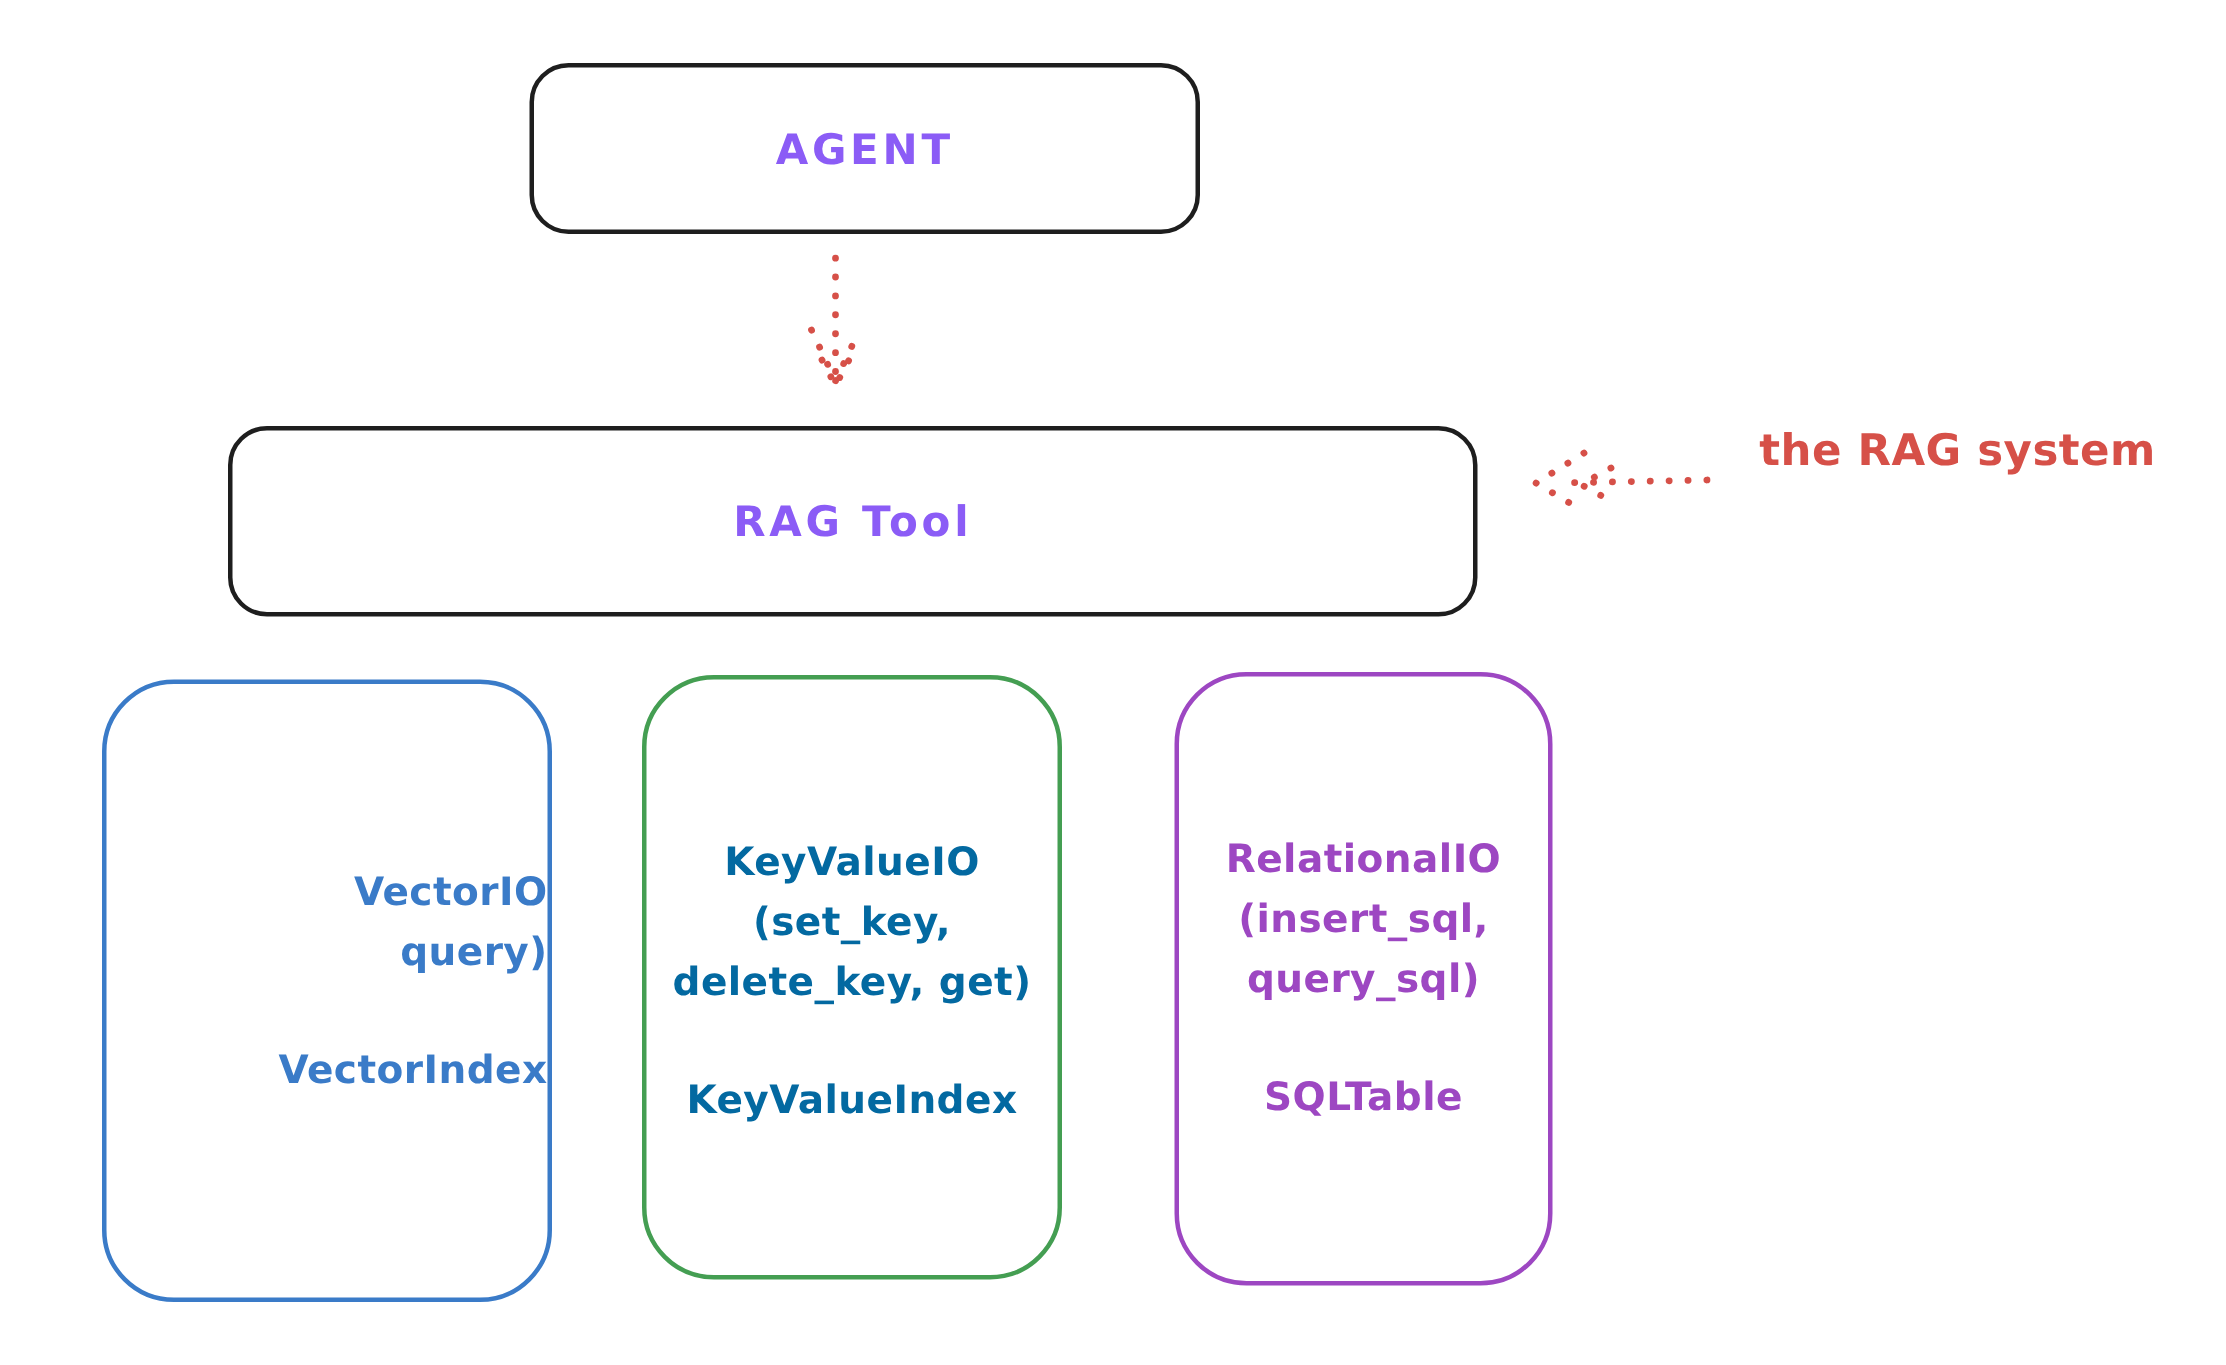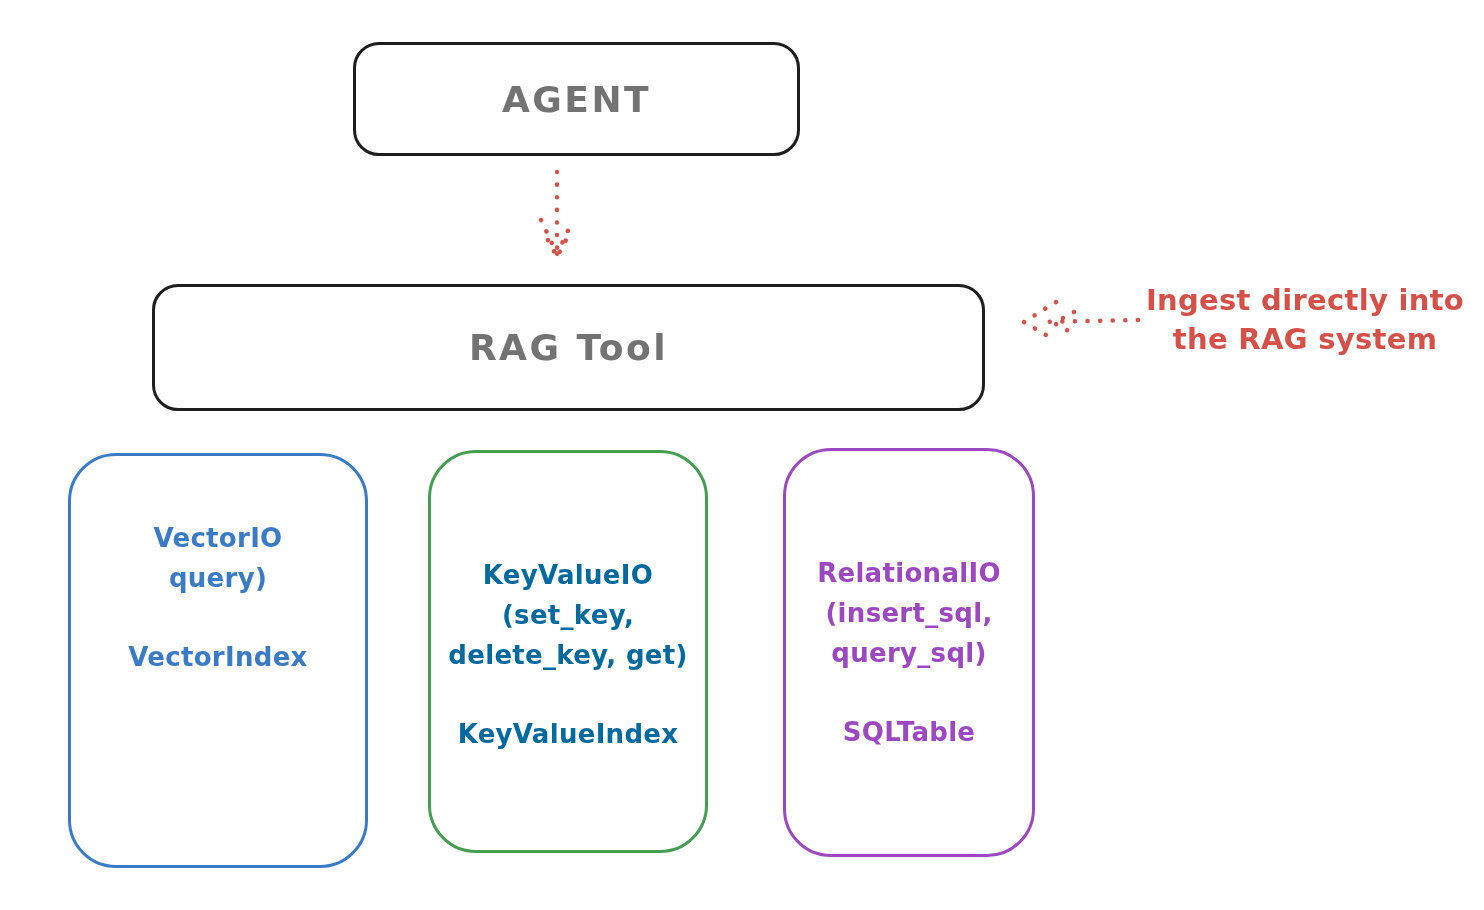--- a/index.html
+++ b/index.html
@@ -17,22 +17,22 @@
     box-sizing: border-box;
     display: flex;
     align-items: center;
     justify-content: center;
   }
   .black-box {
     border: 3.5px solid #1e1e1e;
     border-radius: 26px;
   }
   .black-box .label {
-    color: #737373;
-    font-size: 36px;
+    color: #8b5cf6;
+    font-size: 28px;
     font-weight: 600;
     letter-spacing: 2.5px;
   }
   #agent-box  { left: 353px; top: 42px;  width: 447px; height: 114px; }
   #ragtool-box{ left: 152px; top: 268px; width: 833px; height: 127px; margin-top: 16px; }
 
   .store-box {
     border-radius: 48px;
     border: 3px solid;
     align-items: flex-start;
@@ -44,21 +44,21 @@
     text-align: center;
     width: 100%;
     font-size: 26px;
     font-weight: 600;
     line-height: 40px;
     letter-spacing: 0.3px;
   }
   .store-index { margin-top: 39px; }
 
   #vectorio-box   { left: 68px;  top: 453px; width: 300px; height: 415px; border-color: #3a7bc8; }
-  #vectorio-box   .store-content { color: #3a7bc8; margin-top: 62px; }
+  #vectorio-box   .store-content { color: #3a7bc8; margin-top: 119px; align-items: flex-end; }
   #keyvalueio-box { left: 428px; top: 450px; width: 280px; height: 403px; border-color: #449e52; }
   #keyvalueio-box .store-content { color: #0369a1; margin-top: 102px; }
   #relationalio-box { left: 783px; top: 448px; width: 252px; height: 409px; border-color: #9d47c2; }
   #relationalio-box .store-content { color: #9d47c2; margin-top: 102px; }
 
   #ingest-annotation {
     position: absolute;
     left: 1145px;
     top: 281px;
     width: 320px;
@@ -91,21 +91,20 @@
 
   <div class="box black-box" id="agent-box">
     <span class="label">AGENT</span>
   </div>
 
   <div class="box black-box" id="ragtool-box">
     <span class="label">RAG Tool</span>
   </div>
 
   <div id="ingest-annotation">
-    <div>Ingest directly into</div>
     <div>the RAG system</div>
   </div>
 
   <div class="box store-box" id="vectorio-box">
     <div class="store-content">
       <div>VectorIO</div>
       <div>query)</div>
       <div class="store-index">VectorIndex</div>
     </div>
   </div>

